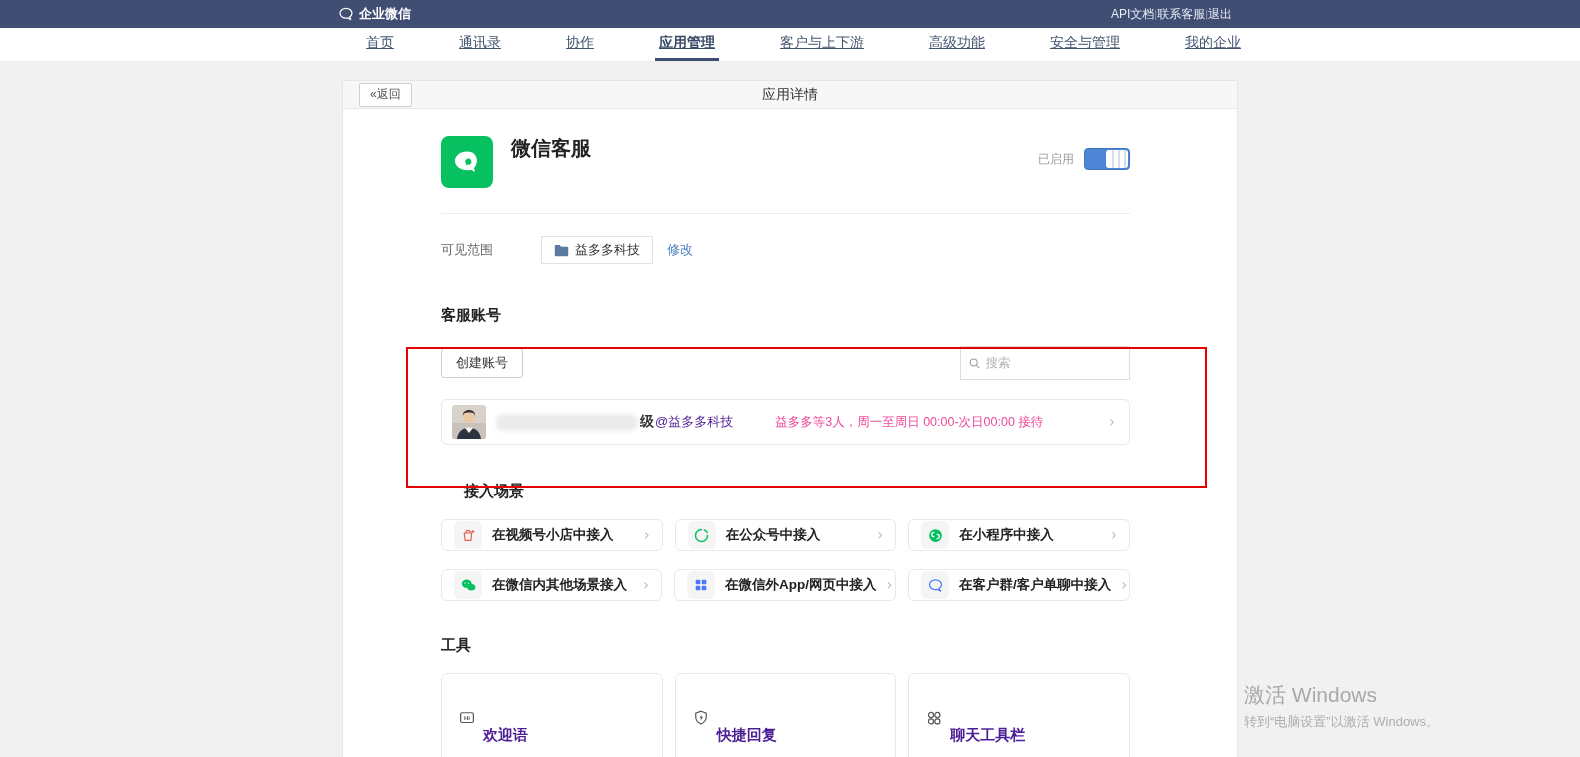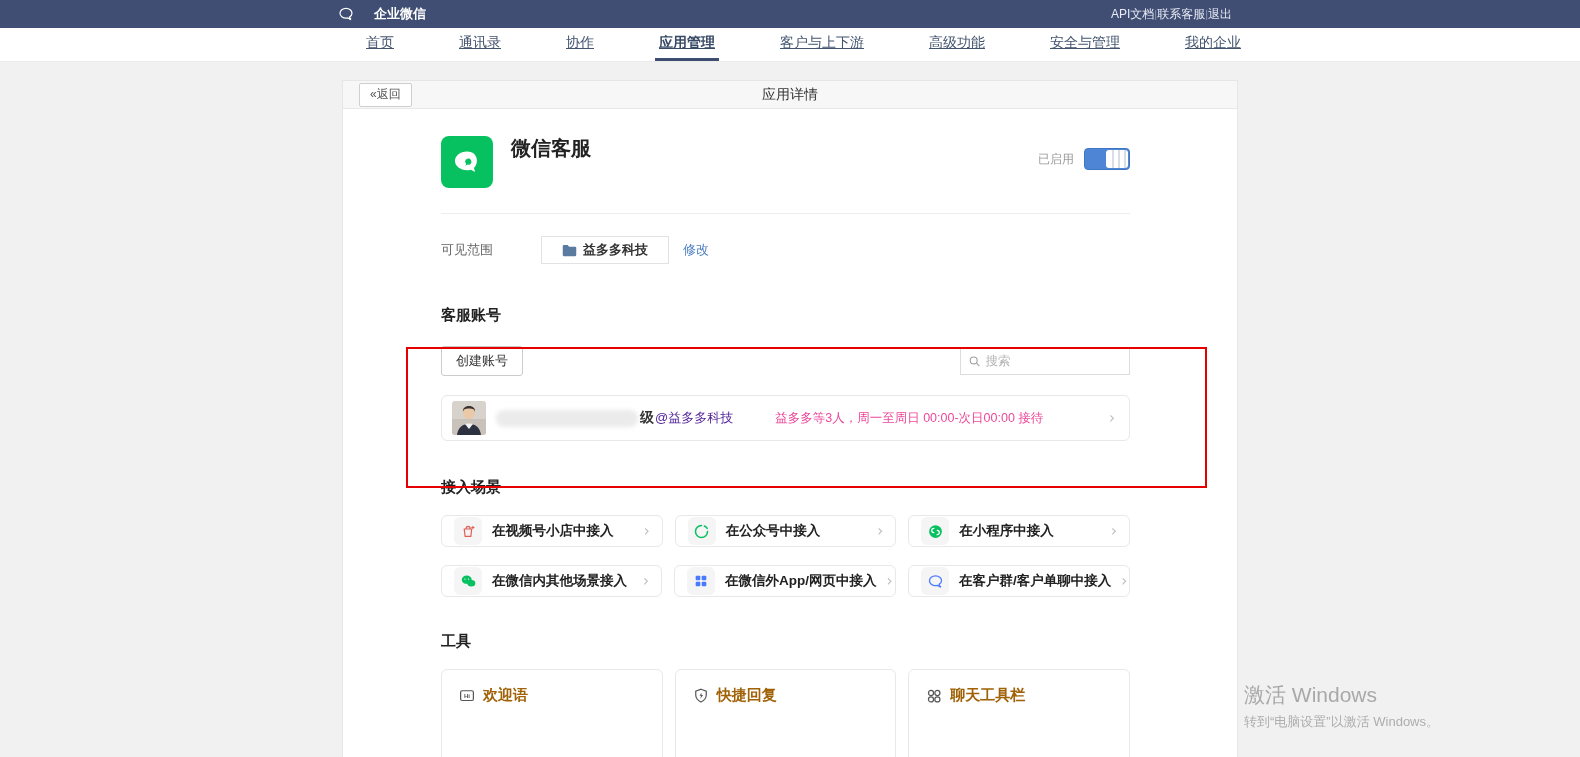--- a/index.html
+++ b/index.html
@@ -6,21 +6,21 @@
   html,body { width:1580px; height:757px; overflow:hidden; }
   body {
     font-family:"Liberation Sans","DejaVu Sans",sans-serif;
     background:#f1f1f1; position:relative; color:#333;
   }
   
   .topbar {
     height:28px; background:#404e74; display:flex; align-items:center;
     justify-content:space-between; padding:0 348px 0 338px;
   }
-  .brand { display:flex; align-items:center; gap:20px; color:#fff; font-size:13px; font-weight:bold; }
+  .brand { display:flex; align-items:center; gap:5px; color:#fff; font-size:13px; font-weight:bold; }
   .topbar-links { display:flex; align-items:center; gap:0; color:#e8ecf5; font-size:12px; }
   .topbar-links a { color:#e8ecf5; text-decoration:none; cursor:pointer; }
   .topbar-sep { color:#8b97b5; font-size:11px; }
   
   .nav {
     height:34px; background:#ffffff; border-bottom:1px solid #ebebeb;
     display:flex; align-items:stretch; padding-left:362px; gap:57px;
   }
   .nav-item {
     display:flex; align-items:center; font-size:14px; color:#44546f;
@@ -64,71 +64,71 @@
   .toggle .knob {
     position:absolute; top:1px; right:1px; width:22px; height:18px; background:#fff; border-radius:3px;
     background-image:repeating-linear-gradient(90deg,#fff 0 4px,#d9dee6 4px 6px); background-position:2px 0;
   }
   .divider { height:1px; background:#ededed; margin-top:25px; }
   
   .range-row { display:flex; align-items:center; margin-top:22px; }
   .range-label { font-size:13px; color:#666; width:100px; }
   .range-tag {
     display:flex; align-items:center; gap:6px; border:1px solid #e2e2e2; background:#fff;
-    padding:4px 20px; font-size:13px; color:#333;font-weight:bold;
+    padding:4px 12px; font-size:13px; color:#333;
   }
   .edit-link { font-size:13px; color:#4a7dbf; margin-left:14px; cursor:pointer; text-decoration:none; }
   
   .section-title { font-size:15px; font-weight:bold; color:#222; }
   .acct-title { margin-top:42px; }
   .toolbar { display:flex; justify-content:space-between; align-items:center; margin-top:21px; }
   .btn-create {
     background:#fff; border:1px solid #ccc; border-radius:3px; color:#333;
     font-size:13px; padding:5px 14px; cursor:pointer;
   }
   .search-box {
-    display:flex; align-items:center; width:170px; height:28px; border:1px solid #ddd;
+    display:flex; align-items:center; width:170px; height:34px; border:1px solid #ddd;
     border-radius:0; background:#fff; padding:0 8px; gap:5px;
   }
   .search-box input { border:none; outline:none; width:100%; font-size:12.5px; color:#333; }
   .search-box input::placeholder { color:#b3b3b3; }
   
   .account-row {
     margin-top:19px; height:46px; border:1px solid #e8e8e8; border-radius:6px;
     display:flex; align-items:center; padding:0 14px 0 10px; cursor:pointer; background:#fff;
   }
   .avatar { width:34px; height:34px; border-radius:3px; overflow:hidden; flex:none; }
   .name-blur {
     width:142px; height:17px; background:#ebebeb; border-radius:8px; filter:blur(2px);
     margin-left:10px; flex:none;
   }
   .name-suffix { font-size:14px; color:#333; font-weight:bold; margin-left:2px; }
   .mention { font-size:13px; color:#4c1d95; margin-left:1px; }
   .acct-info { font-size:12.5px; color:#ec4899; margin-left:42px; }
   .chev { color:#bbb; font-size:15px; margin-left:auto; font-family:"DejaVu Sans",sans-serif; }
   
-  .scene-title { margin-top:37px; }
+  .scene-title { margin-top:37px;margin-left:23px; }
   .card-grid { display:flex; gap:12px; margin-top:18px; }
   .scene-card {
     width:222px; height:32px; border:1px solid #e8e8e8; border-radius:6px; background:#fff;
     display:flex; align-items:center; padding:0 12px; cursor:pointer; gap:10px;
   }
   .scene-ic {
     width:28px; height:28px; border-radius:6px; background:#f5f5f5; flex:none;
     display:flex; align-items:center; justify-content:center;
   }
   .scene-label { font-size:13.5px; font-weight:bold; color:#222; white-space:nowrap; }
   
   .tools-title { margin-top:35px; }
   .tool-card {
     width:222px; height:150px; border:1px solid #e8e8e8; border-radius:6px; background:#fff;
     padding:16px 16px 0; cursor:pointer;
   }
   .tool-head { display:flex; align-items:center; gap:7px; }
-  .tool-name { font-size:15px; font-weight:bold; color:#a16207; }
+  .tool-name { font-size:15px; font-weight:bold; color:#4c1d95;margin-top:36px; }
   
   .red-box {
     position:absolute; left:406px; top:347px; width:801px; height:141px;
     border:2px solid #e60000; pointer-events:none; z-index:50;
   }
   
   .watermark { position:absolute; left:1244px; top:681px; color:#a9a9a9; z-index:40; }
   .wm1 { font-size:21px; }
   .wm2 { font-size:13px; margin-top:4px; color:#adadad; }
 </style>

